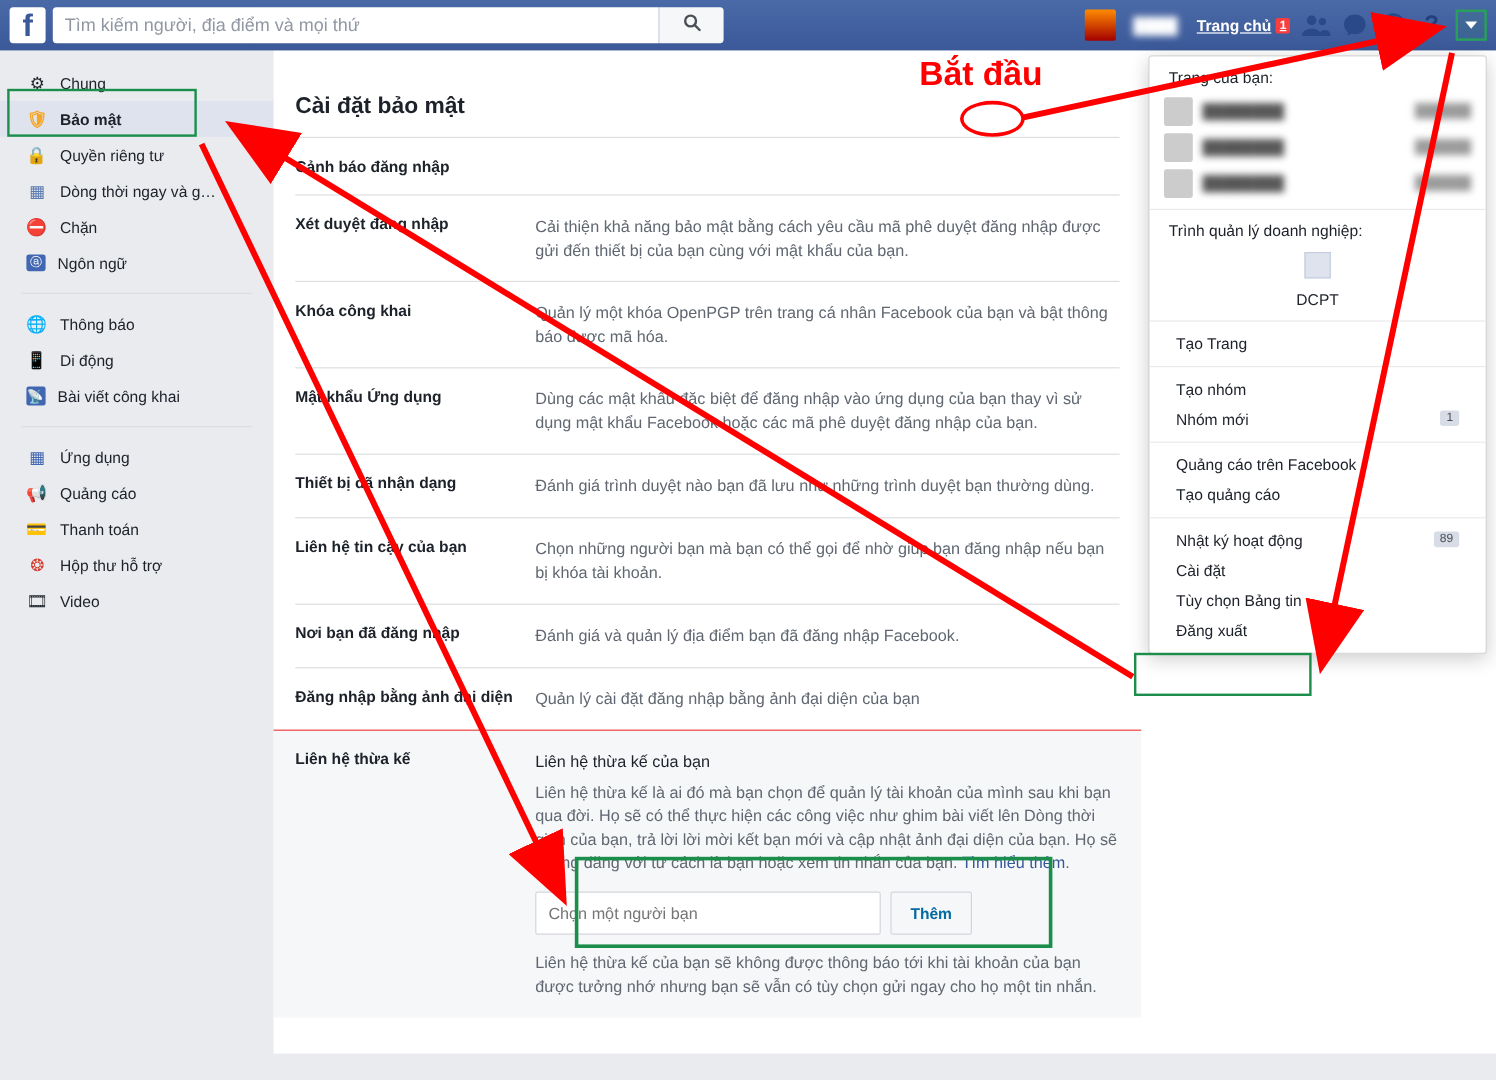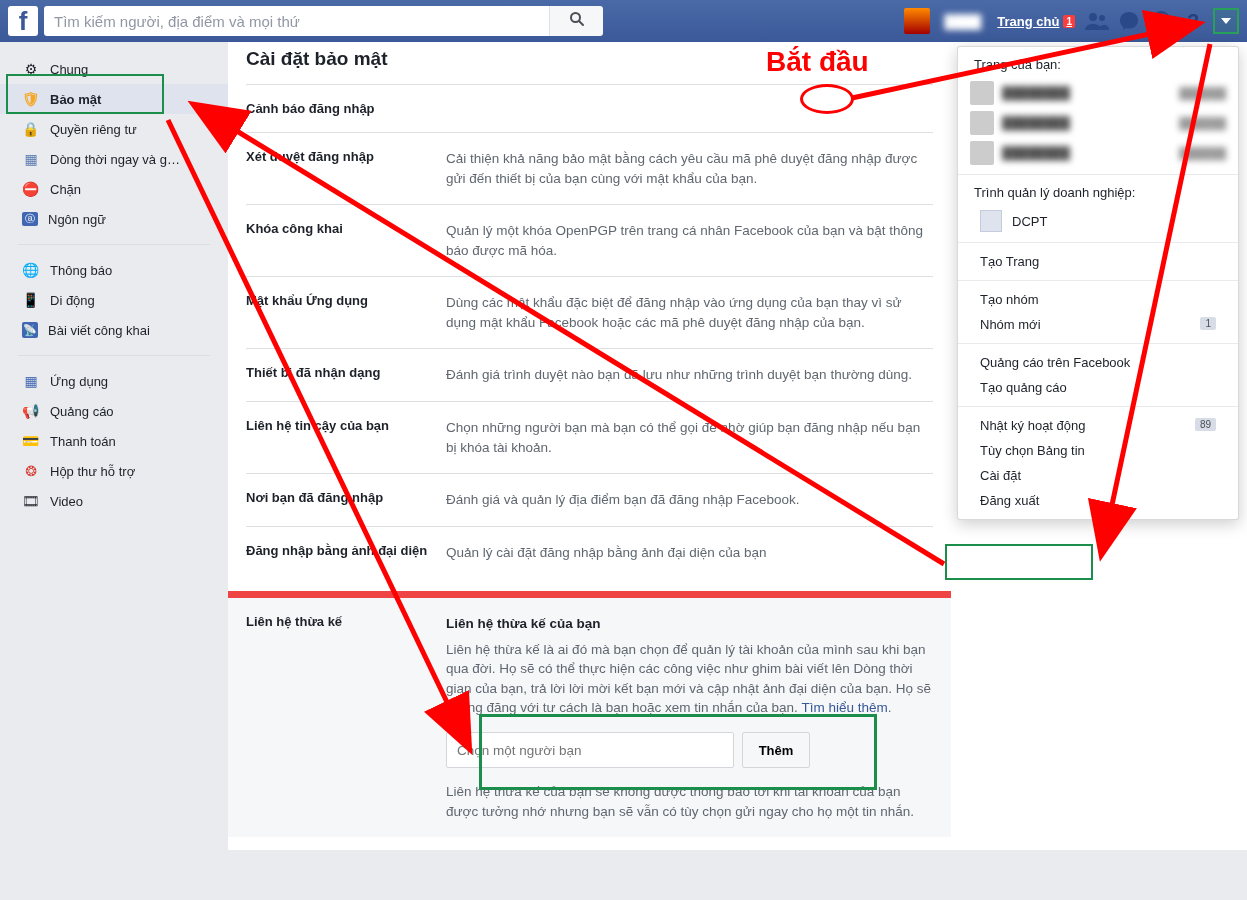--- a/index.html
+++ b/index.html
@@ -24,48 +24,48 @@
 
 
 .page { display: flex; }
 .sidebar { width: 228px; padding: 12px 0; }
 .side-item { display: flex; align-items: center; gap: 10px; padding: 4px 12px 4px 22px; height: 30px; color: #1d2129; cursor: pointer; }
 .side-item.active { background: #dfe3ee; font-weight: bold; }
 .side-item .sicon { width: 18px; height: 18px; display: flex; align-items: center; justify-content: center; font-size: 14px; }
 .side-sep { height: 1px; background: #ddd; margin: 10px 18px; }
 .side-green-box { position: absolute; border: 2px solid #1a8e4a; pointer-events: none; }
 
-.content { flex: 1; background: #fff; margin-top: 0; padding: 0 0; }
+.content { flex: 1; background: #fff; margin-top: 0; padding: 30px 0; }
 .content-inner { width: 705px; padding-left: 18px; }
 h2.title { font-size: 19px; font-weight: bold; padding: 6px 0 14px; }
 .section-row { display: flex; border-top: 1px solid #dddfe2; padding: 16px 0; }
 .section-label { width: 200px; font-weight: bold; padding-right: 10px; color: #1d2129; }
 .section-body { flex: 1; color: #606770; font-size: 13.5px; line-height: 1.45; }
-.expanded { background: #f6f7f9; margin: 13px -18px; padding: 16px 18px; border-top: 7px solid #ef4444; display: flex; }
+.expanded { background: #f6f7f9; margin: 0 -18px; padding: 16px 18px; border-top: 1px solid #ef4444; display: flex; }
 .expanded .section-label { width: 200px; font-weight: bold; }
 .expanded .section-body { flex: 1; }
-.exp-title { font-weight: bold; color: #1d2129; margin-bottom: 6px; }
+.exp-title { font-weight: normal; color: #1d2129; margin-bottom: 6px; }
 .exp-link { color: #365899; cursor: pointer; }
 .friend-row { display: flex; gap: 8px; margin: 14px 0; }
 .friend-input { width: 288px; height: 36px; border: 1px solid #d3d6db; padding: 0 10px; font-size: 13.5px; border-radius: 2px; }
-.add-btn { width: 68px; height: 36px; border: 1px solid #d3d6db; background: #f6f7f9; color: #000000; font-weight: bold; font-size: 13px; border-radius: 2px; }
+.add-btn { width: 68px; height: 36px; border: 1px solid #d3d6db; background: #f6f7f9; color: #0369a1; font-weight: bold; font-size: 13px; border-radius: 2px; }
 .green-box { position: absolute; border: 3px solid #1a8e4a; pointer-events: none; }
 
 
 .dropdown-menu { position: absolute; top: 46px; right: 8px; width: 282px; background: #fff; border: 1px solid rgba(0,0,0,0.15); border-radius: 3px; box-shadow: 0 4px 16px rgba(0,0,0,0.2); padding: 6px 0; font-size: 13px; }
 .dd-heading { padding: 4px 16px 6px; color: #1d2129; font-size: 13px; }
 .dd-pages { padding: 0 12px; }
 .dd-page { display: flex; align-items: center; gap: 8px; padding: 3px 0; }
 .dd-page-thumb { width: 24px; height: 24px; background: #ccc; border-radius: 2px; }
 .dd-page-name { flex: 1; filter: blur(3px); color: #555; font-size: 12px; }
 .dd-page-extra { filter: blur(3px); color: #999; font-size: 11px; }
 .dd-sep { height: 1px; background: #e9eaed; margin: 6px 0; }
 .dd-item { padding: 5px 22px; color: #1d2129; cursor: pointer; display: flex; justify-content: space-between; align-items: flex-start; }
 .dd-badge { background: #d8dce6; color: #4b4f56; font-size: 10px; padding: 1px 5px; border-radius: 2px; }
-.dd-sub { display: flex; align-items: center; gap: 10px; padding: 4px 22px; }
+.dd-sub { display: flex; align-items: center; gap: 10px; padding: 4px 22px; flex-direction: column; }
 .dd-sub-thumb { width: 22px; height: 22px; background: #dfe3ee; border: 1px solid #c4cde0; }
 
 .red-annot { position: absolute; color: #ff0000; font-weight: bold; font-size: 28px; pointer-events: none; }
 .red-circle { position: absolute; border: 3px solid #ff0000; border-radius: 50%; pointer-events: none; }
 svg.arrow-layer { position: absolute; top: 0; left: 0; pointer-events: none; }
 </style>
 </head>
 <body>
 
 <div class="topbar">
@@ -279,24 +279,24 @@
         <span>Tạo quảng cáo</span>
       </div>
     </div>
   <div class="dd-sep"></div>
   <div id="dd-g4">
       <div class="dd-item">
         <span>Nhật ký hoạt động</span>
         <span class="dd-badge">89</span>
       </div>
       <div class="dd-item">
+        <span>Cài đặt</span>
+      </div>
+      <div class="dd-item">
         <span>Tùy chọn Bảng tin</span>
-      </div>
-      <div class="dd-item">
-        <span>Cài đặt</span>
       </div>
       <div class="dd-item">
         <span>Đăng xuất</span>
       </div>
     </div>
 </div>
 
 <div class="side-green-box" style="left:6px; top:74px; width:158px; height:40px"></div>
 <div class="green-box" style="left:479px; top:714px; width:398px; height:76px"></div>
 <div class="green-box" style="left:945px; top:544px; width:148px; height:36px; border-width:2px"></div>

